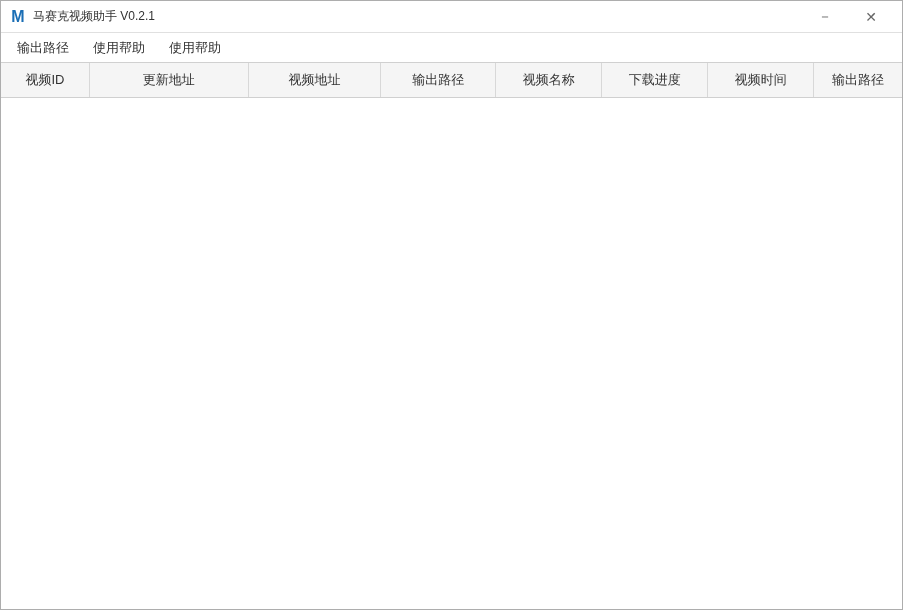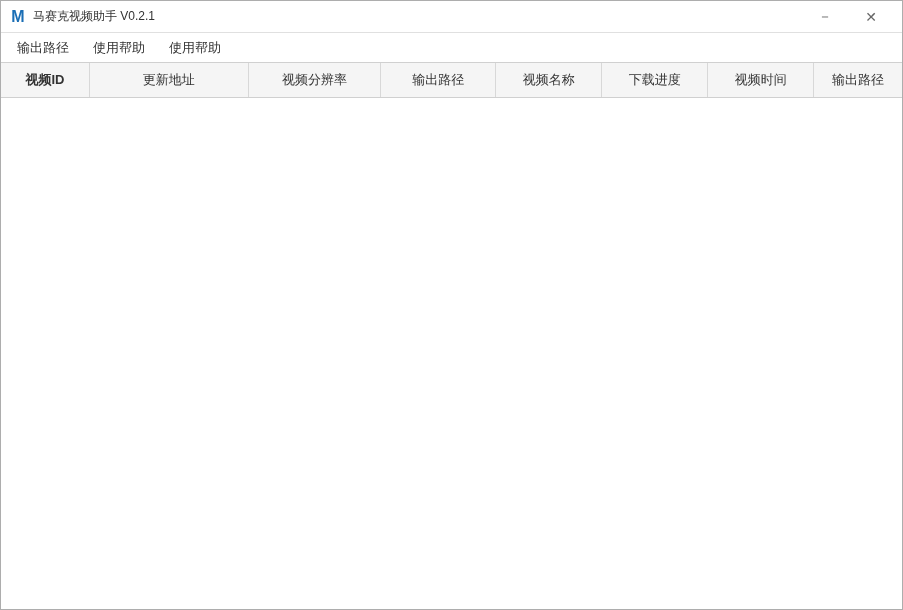--- a/index.html
+++ b/index.html
@@ -122,21 +122,21 @@
       font-weight: normal;
       font-size: 13px;
       border-right: 1px solid #d8d8d8;
       border-bottom: 1px solid #d0d0d0;
     }
 
     th:last-child {
       border-right: none;
     }
 
-    .col-id { width: 10%; font-weight: bold; }
+    .col-id { width: 10%; }
     .col-url { width: 18%; }
     .col-name { width: 15%; }
     .col-time { width: 13%; }
     .col-res { width: 12%; }
     .col-progress { width: 12%; font-family: Liberation Serif, serif; }
     .col-speed { width: 12%; }
     .col-status { width: 10%; }
   </style>
 </head>
 <body>
@@ -165,21 +165,21 @@
       <div class="menu-item">使用帮助</div>
       <div class="menu-item">使用帮助</div>
     </div>
 
   <div class="table-container">
     <table>
       <thead>
         <tr>
         <th class="col-id">视频ID</th>
             <th class="col-url">更新地址</th>
-            <th class="col-name">视频分辨率</th>
+            <th class="col-name">视频地址</th>
             <th class="col-time">输出路径</th>
             <th class="col-res">视频名称</th>
             <th class="col-progress">下载进度</th>
             <th class="col-speed">视频时间</th>
             <th class="col-status">输出路径</th>
           </tr>
       </thead>
       <tbody id="table-body">
       </tbody>
     </table>

